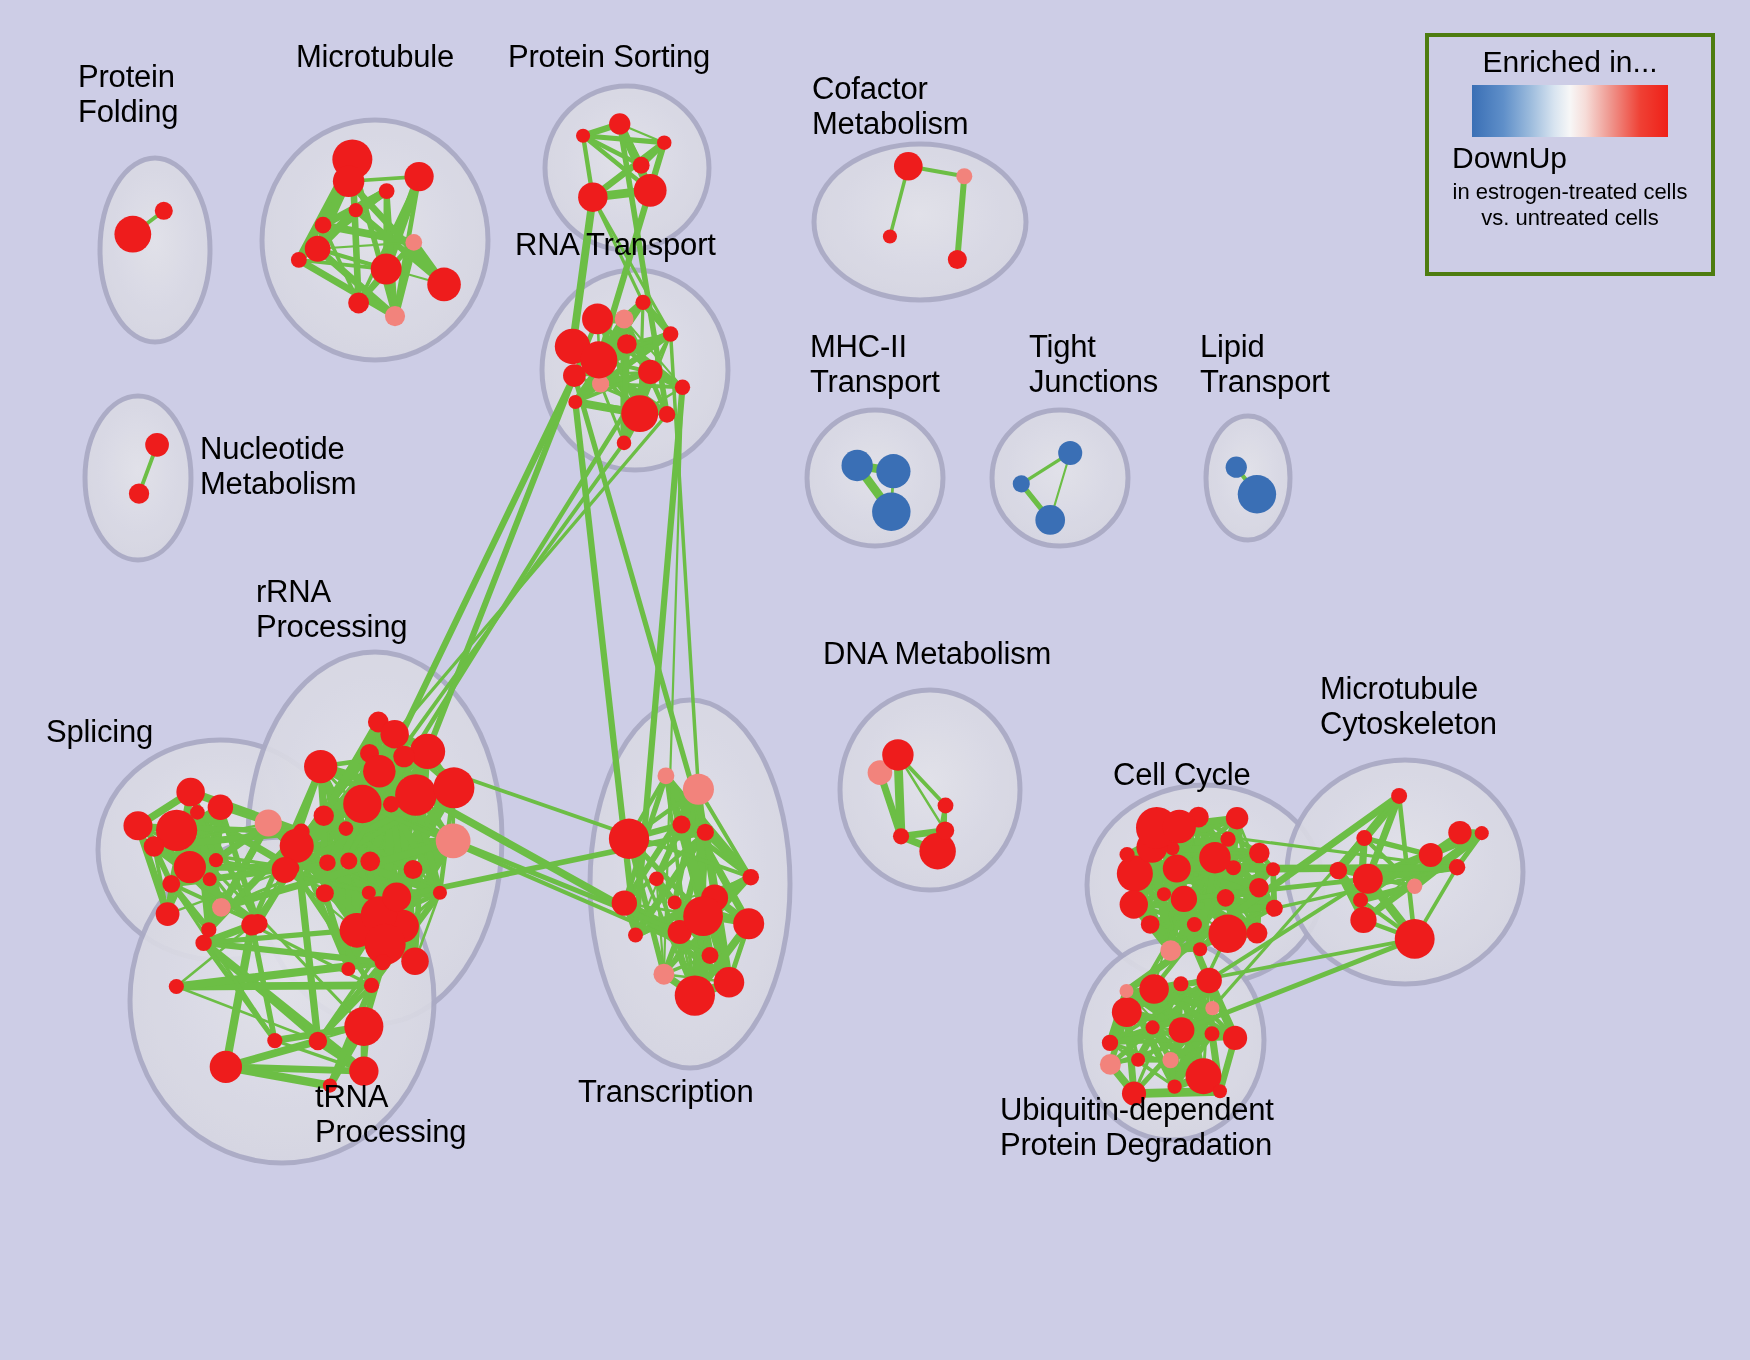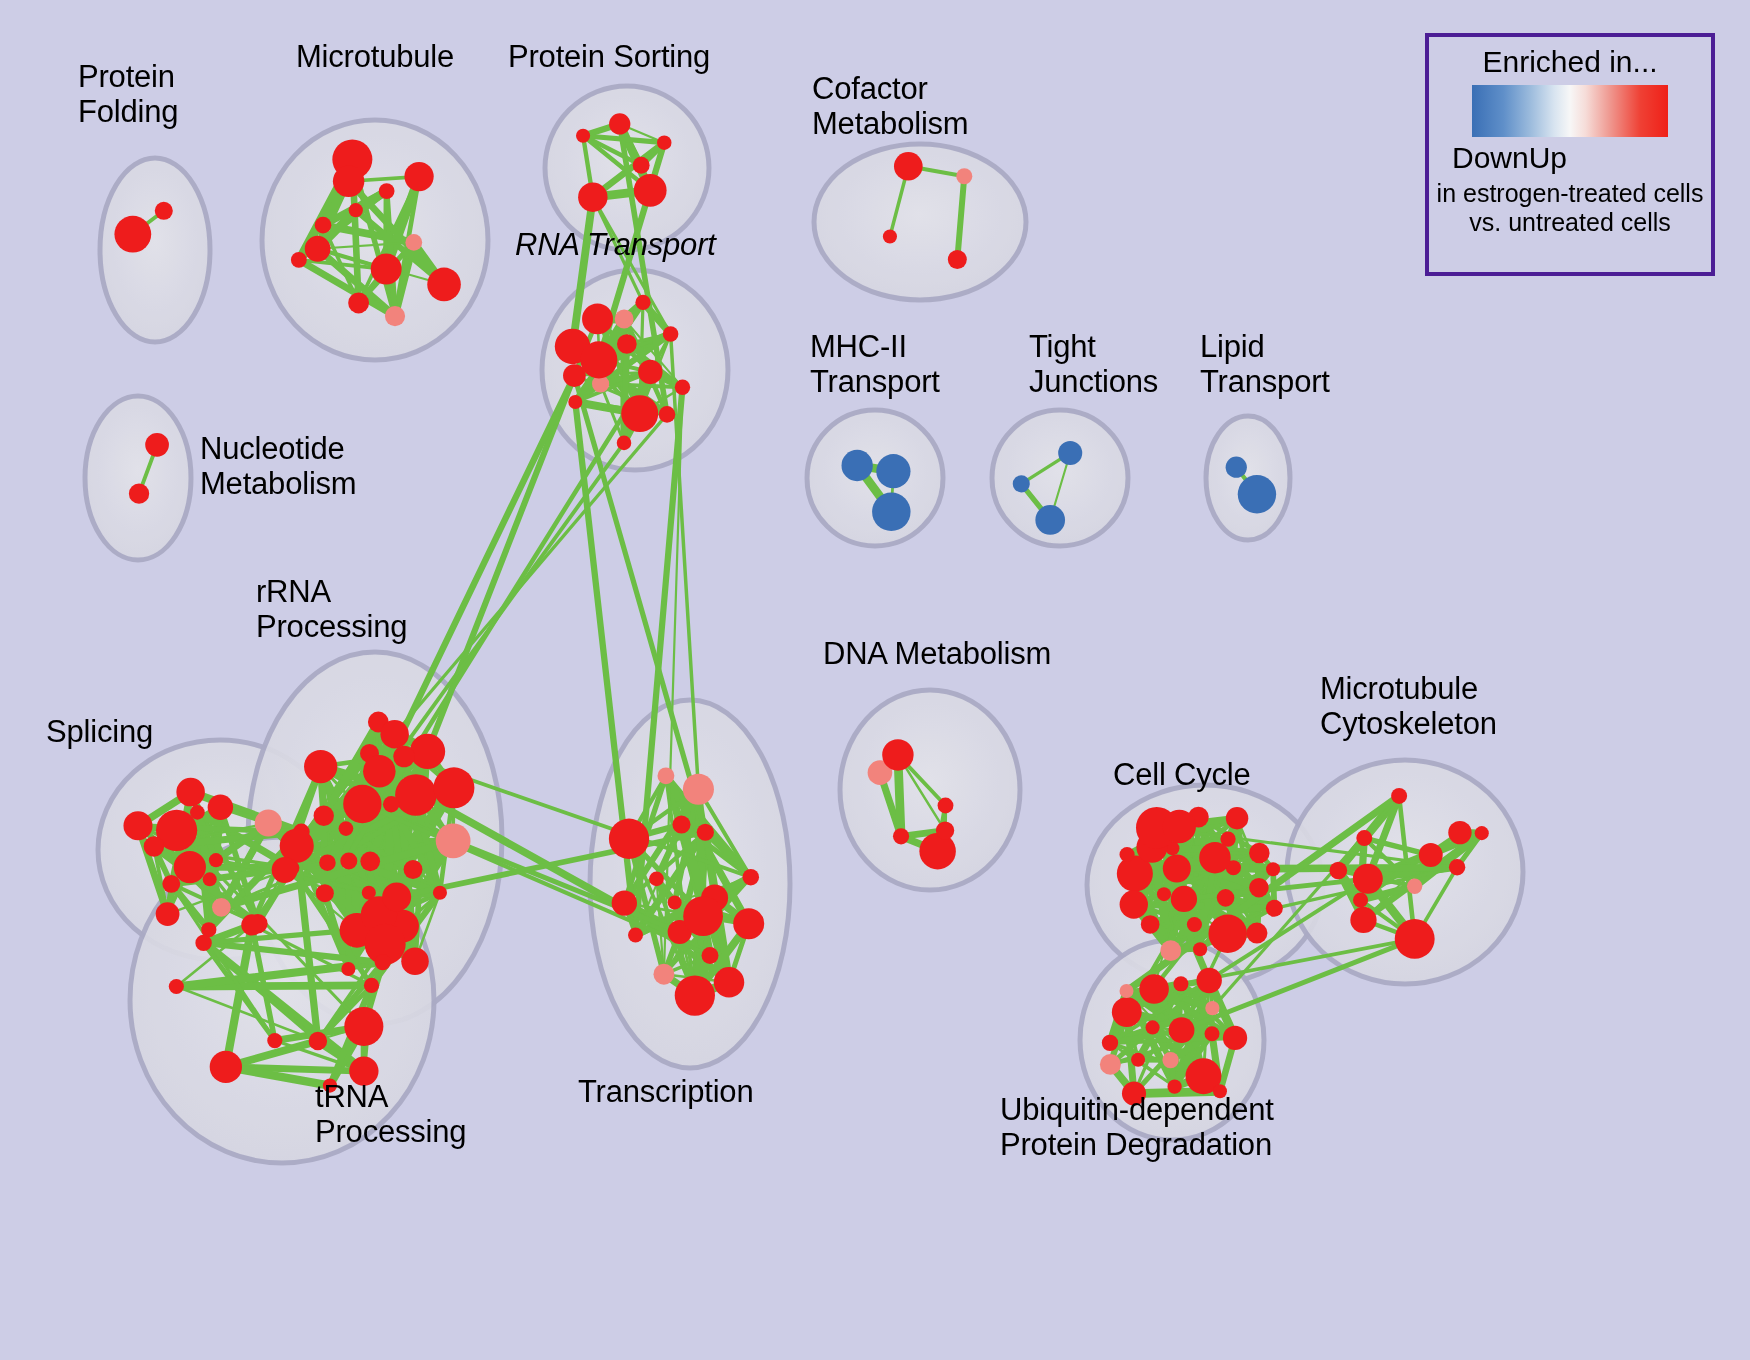--- a/index.html
+++ b/index.html
@@ -18,32 +18,32 @@
     font-family:"Liberation Sans", sans-serif;
     font-size:31px;
     line-height:1.12;
     white-space:pre-line;
     letter-spacing:-0.2px;
   }
   .legend-box{
     position:absolute;
     left:1425px; top:33px; width:290px; height:243px;
     background:#cdcde6;
-    border:4px solid #4c1d95;
+    border:4px solid #4d7c0f;
     box-sizing:border-box;
     display:flex;flex-direction:column;align-items:center;
     padding-top:8px;
   }
   .legend-title{font-size:30px;color:#000;margin-bottom:4px;}
   .legend-bar{
     width:196px;height:52px;margin:2px 0 2px 0;
     background:linear-gradient(to right,#3a6fb5 0%,#5f8fc9 16%,#9dbcdd 30%,#d8e4f0 42%,#f7f7f7 50%,#f6dcd8 58%,#ef9a92 70%,#ef4034 86%,#ef2018 100%);
   }
   .legend-ends{width:236px;display:flex;justify-content:flex-start;font-size:30px;margin-top:2px;}
-  .legend-sub{font-size:25px;text-align:center;line-height:1.16;margin-top:4px;}
+  .legend-sub{font-size:22px;text-align:center;line-height:1.16;margin-top:4px;}
 </style>
 </head>
 <body>
 
 <div id="stage">
 
   <svg id="net" viewBox="0 0 1750 1360" xmlns="http://www.w3.org/2000/svg">
     <defs>
       <radialGradient id="clusterGrad" cx="50%" cy="45%" r="65%">
         <stop offset="0%" stop-color="#e3e3ea"></stop>
@@ -977,21 +977,21 @@
         <circle cx="1181.5512061887252" cy="1030.1854143973333" r="12.881285589537383" fill="#ee1c1c"></circle>
         <circle cx="1219.9917731708522" cy="1091.2760254540701" r="7.0001282752853164" fill="#ee1c1c"></circle>
       </g>
   </svg>
 
   <div id="label-layer">
       <div class="cluster-label" style="left: 78px; top: 60px;">Protein
 Folding</div>
       <div class="cluster-label" style="left: 296px; top: 40px;">Microtubule</div>
       <div class="cluster-label" style="left: 508px; top: 40px;">Protein Sorting</div>
-      <div class="cluster-label" style="left: 515px; top: 228px; font-style: italic;">RNA Transport</div>
+      <div class="cluster-label" style="left: 515px; top: 228px;">RNA Transport</div>
       <div class="cluster-label" style="left: 812px; top: 72px;">Cofactor
 Metabolism</div>
       <div class="cluster-label" style="left: 200px; top: 432px;">Nucleotide
 Metabolism</div>
       <div class="cluster-label" style="left: 810px; top: 330px;">MHC-II
 Transport</div>
       <div class="cluster-label" style="left: 1010px; top: 330px; margin-left: 19px;">Tight
 Junctions</div>
       <div class="cluster-label" style="left: 1200px; top: 330px;">Lipid
 Transport</div>

